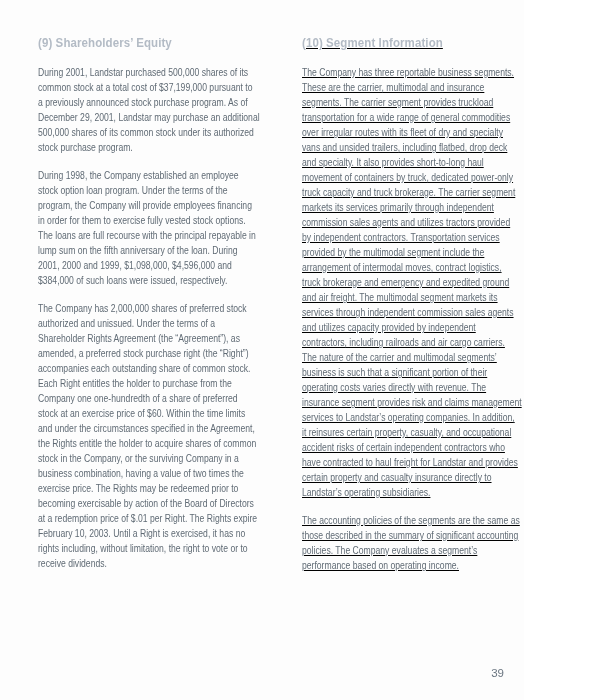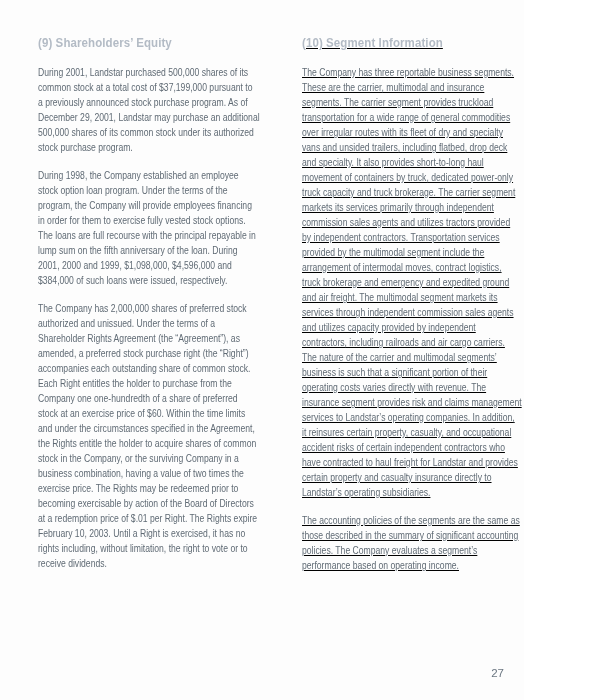--- a/index.html
+++ b/index.html
@@ -127,14 +127,14 @@
 certain property and casualty insurance directly to
 Landstar’s operating subsidiaries.</p>
       <p class="para">The accounting policies of the segments are the same as
 those described in the summary of significant accounting
 policies. The Company evaluates a segment’s
 performance based on operating income.</p>
     </div>
 
   </div>
 
-  <div class="page-number">27</div>
+  <div class="page-number">39</div>
 </div>
 
 </body></html>

